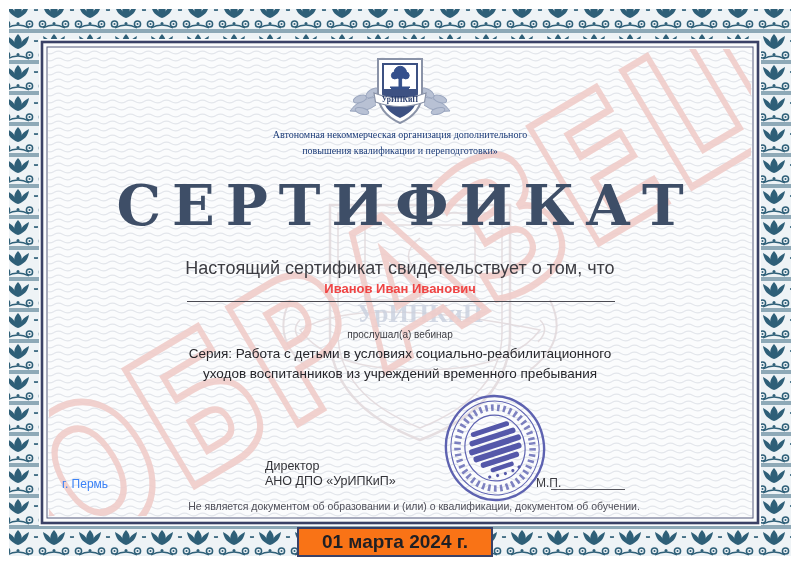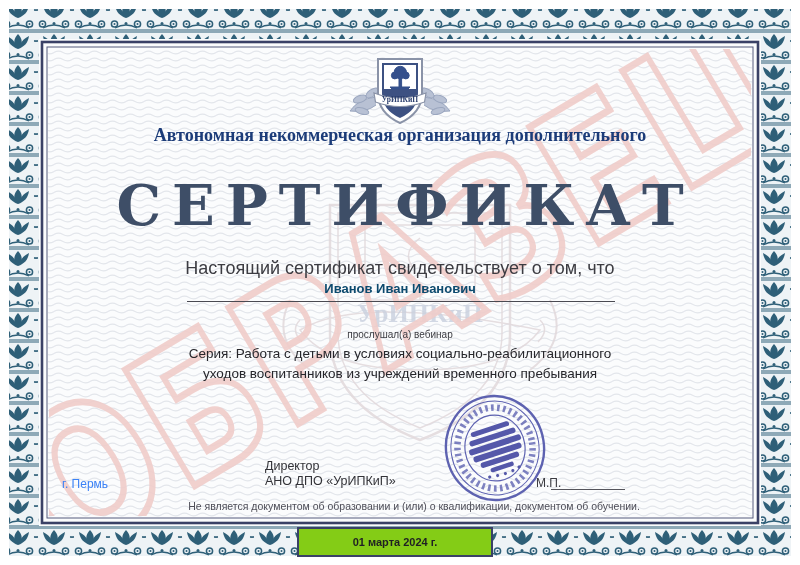--- a/index.html
+++ b/index.html
@@ -1,37 +1,37 @@
 <!DOCTYPE html>
 <html><head>
 <meta charset="utf-8">
 <style>
   html,body{margin:0;padding:0;background:#ffffff;}
   .page{position:relative;width:800px;height:565px;background:#ffffff;overflow:hidden;
         font-family:"Liberation Sans",sans-serif;}
   .layer{position:absolute;left:0;top:0;}
   .abs{position:absolute;}
   .center{left:0;right:0;text-align:center;}
-  .org-lines{top:127px;font-family:"Liberation Serif",serif;font-weight:bold;
-             font-size:18px;line-height:16px;color:#1c3c79;z-index:3;}
+  .org-lines{top:127px;font-family:"Liberation Serif",serif;font-weight:normal;
+             font-size:10px;line-height:16px;color:#1c3c79;z-index:3;}
   .cert-title{top:172px;font-family:"DejaVu Serif",serif;font-weight:bold;
               font-size:56px;letter-spacing:11px;text-indent:11px;color:#3e4e67;z-index:3;text-align:center;}
   .statement{top:258px;font-size:18px;color:#3c3c42;z-index:3;}
-  .recipient{top:281px;font-size:13px;font-weight:bold;color:#0c4a6e;z-index:3;}
+  .recipient{top:281px;font-size:13px;font-weight:bold;color:#ef4444;z-index:3;}
   .name-rule{top:301px;left:187px;width:428px;border-top:1.5px solid #4a4a52;z-index:3;}
   .action{top:329px;font-size:10px;color:#3c3c42;z-index:3;}
   .course{top:344px;font-size:13.5px;font-weight:normal;line-height:20px;color:#26262b;z-index:3;}
   .city{left:62px;top:477px;font-size:12px;color:#3b82f6;z-index:3;}
   .director{left:265px;top:459px;font-size:12.5px;line-height:15px;color:#333338;z-index:3;}
   .mp{left:517px;top:476px;font-size:12px;color:#3a3a40;z-index:4;margin-left:19px;}
   .sig-line{left:551px;top:489px;width:74px;border-top:1.4px solid #55555c;z-index:4;}
   .disclaimer{top:500px;font-size:10.5px;color:#4e4e58;z-index:3;padding-left:28px;}
-  .date-box{left:297px;top:527px;width:192px;height:26px;background:#84cc16;
+  .date-box{left:297px;top:527px;width:192px;height:26px;background:#f97316;
             border:2px solid #3a4166;text-align:center;line-height:26px;
-            font-size:11px;font-weight:bold;color:#1f1f24;z-index:6;}
+            font-size:19px;font-weight:bold;color:#1f1f24;z-index:6;}
   .stamp{left:438px;top:390px;z-index:2;opacity:.92;}
   .logo{left:338px;top:55px;z-index:3;}
   .wm{z-index:1;}
 </style>
 </head>
 <body>
 
 <div class="page">
 
   <svg class="layer" width="800" height="565" aria-hidden="true">
@@ -110,20 +110,21 @@
       <circle cx="67.8" cy="20.5" r="3.4"></circle>
       <path d="M52 32 h20 l-2 2 h-16 Z"></path>
     </g>
 
     <path d="M36 38 q26 10 52 0 l-1.5 9 q-24.5 9 -49 0 Z" fill="#ffffff" stroke="#8a93a8" stroke-width="1.2"></path>
     <text x="62" y="46.5" text-anchor="middle" font-family="Liberation Serif,serif" font-size="7.5" font-weight="bold" fill="#2c3f6e">УрИПКиП</text>
   </svg>
 
   <div class="abs center org-lines">
     <div>Автономная некоммерческая организация дополнительного</div>
+    <div>повышения квалификации и переподготовки»</div>
   </div>
 
   <div class="abs center cert-title">СЕРТИФИКАТ</div>
 
   <div class="abs center statement">Настоящий сертификат свидетельствует о том, что</div>
 
   <div class="abs center recipient">Иванов Иван Иванович</div>
 
   <div class="abs name-rule"></div>
 

